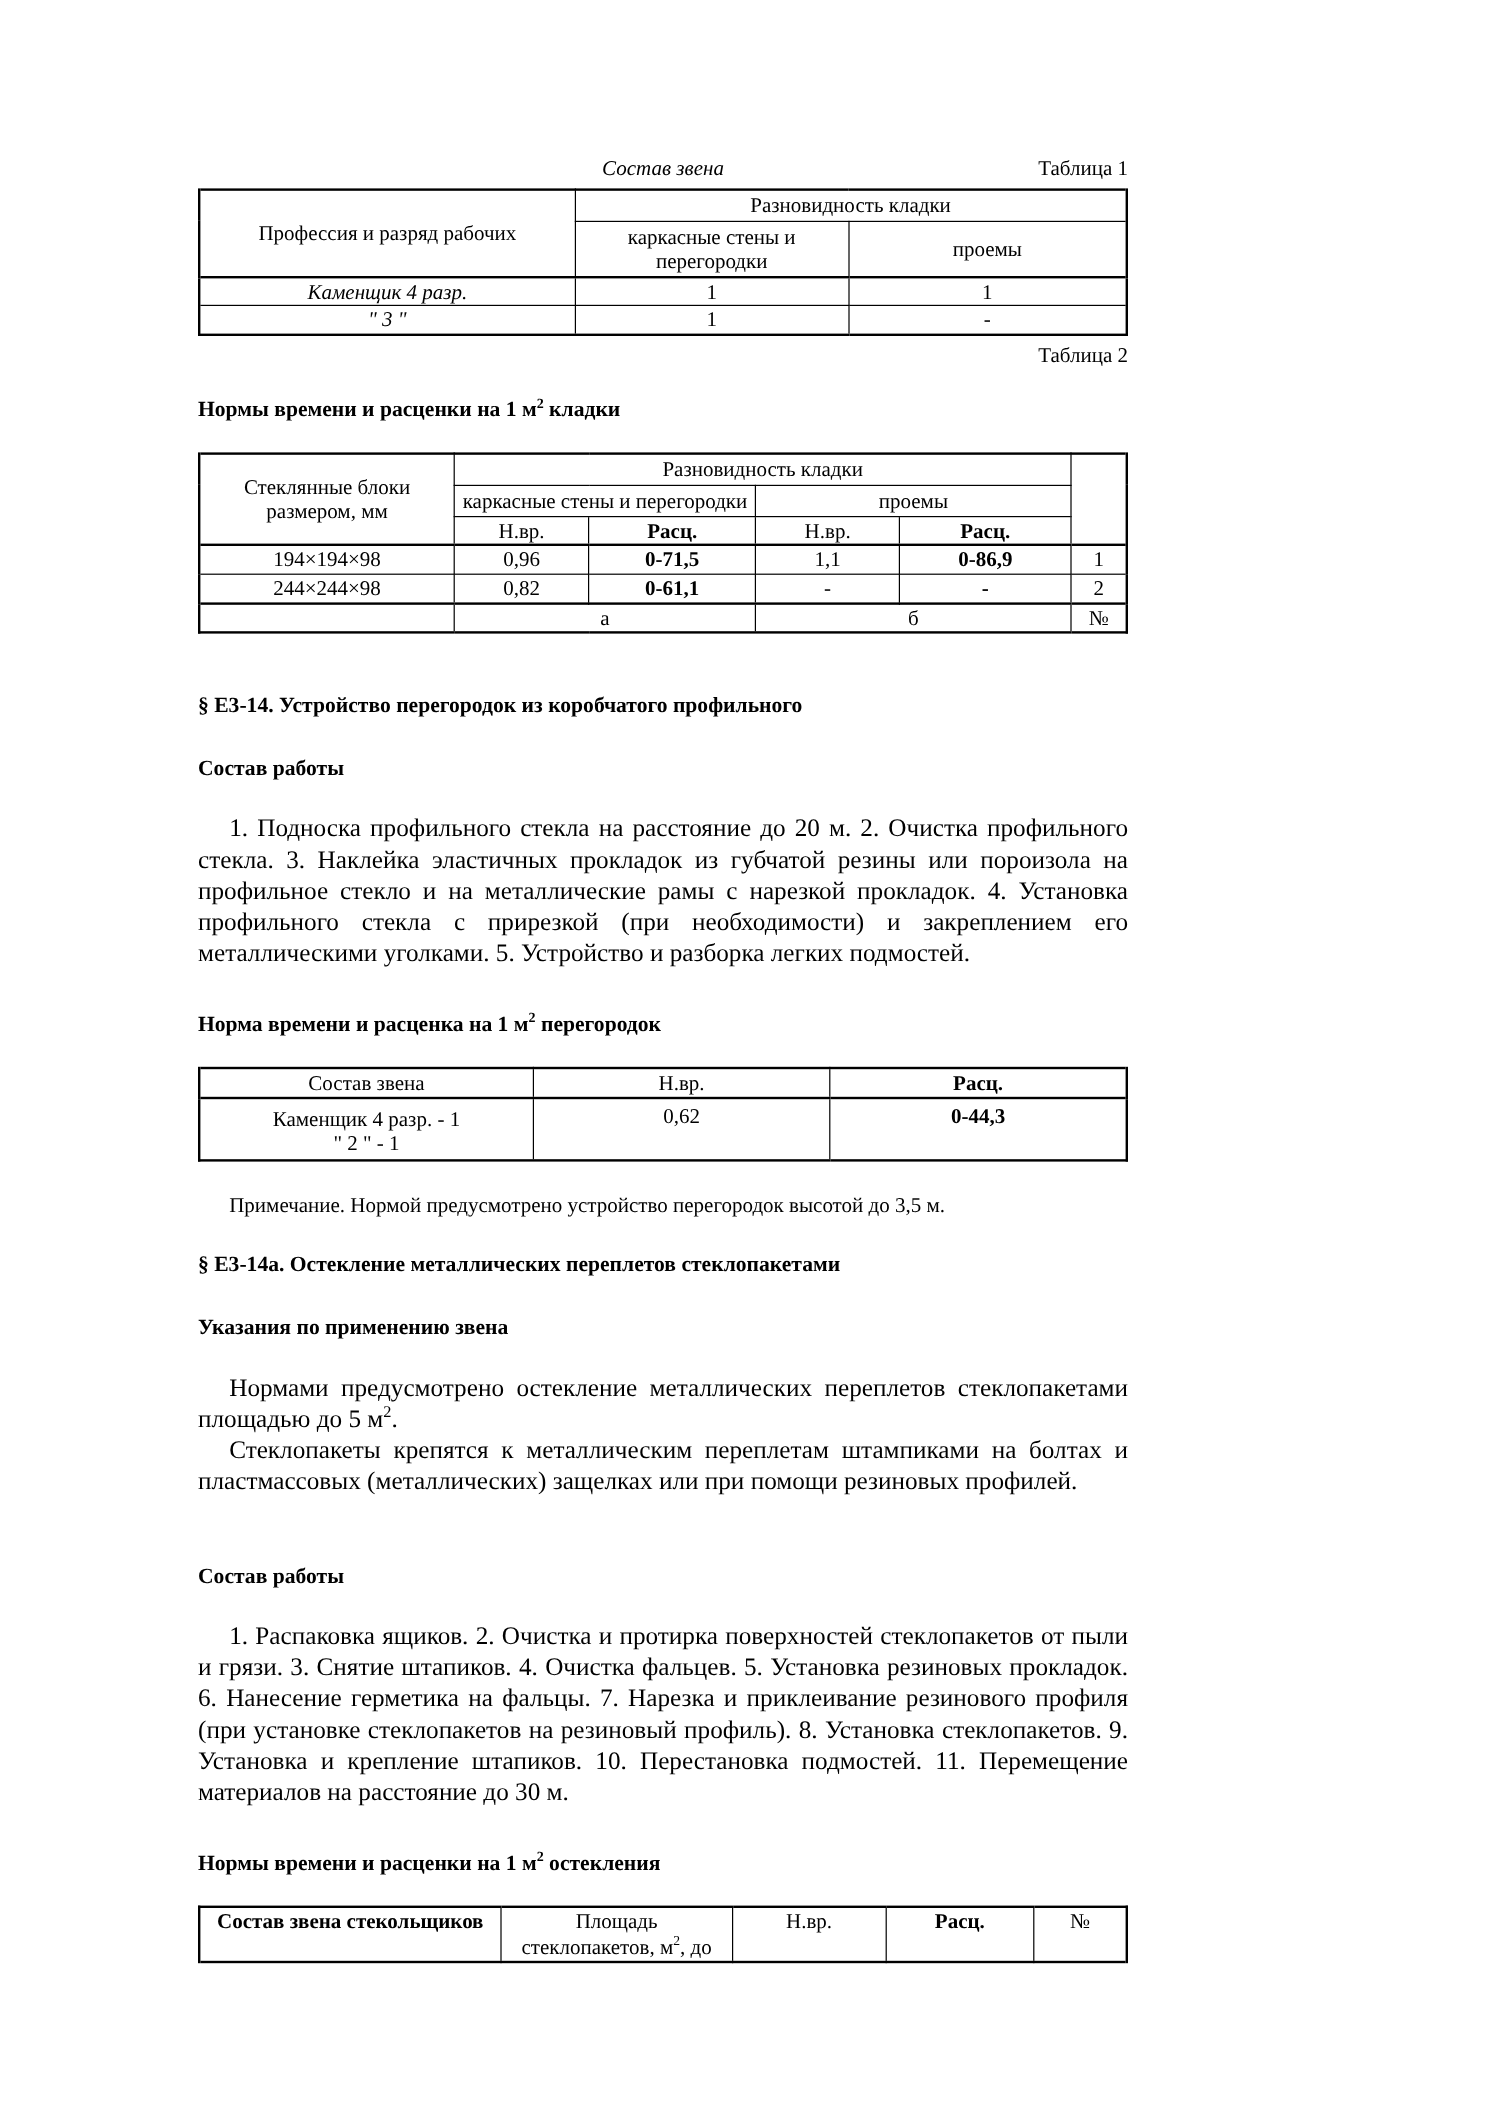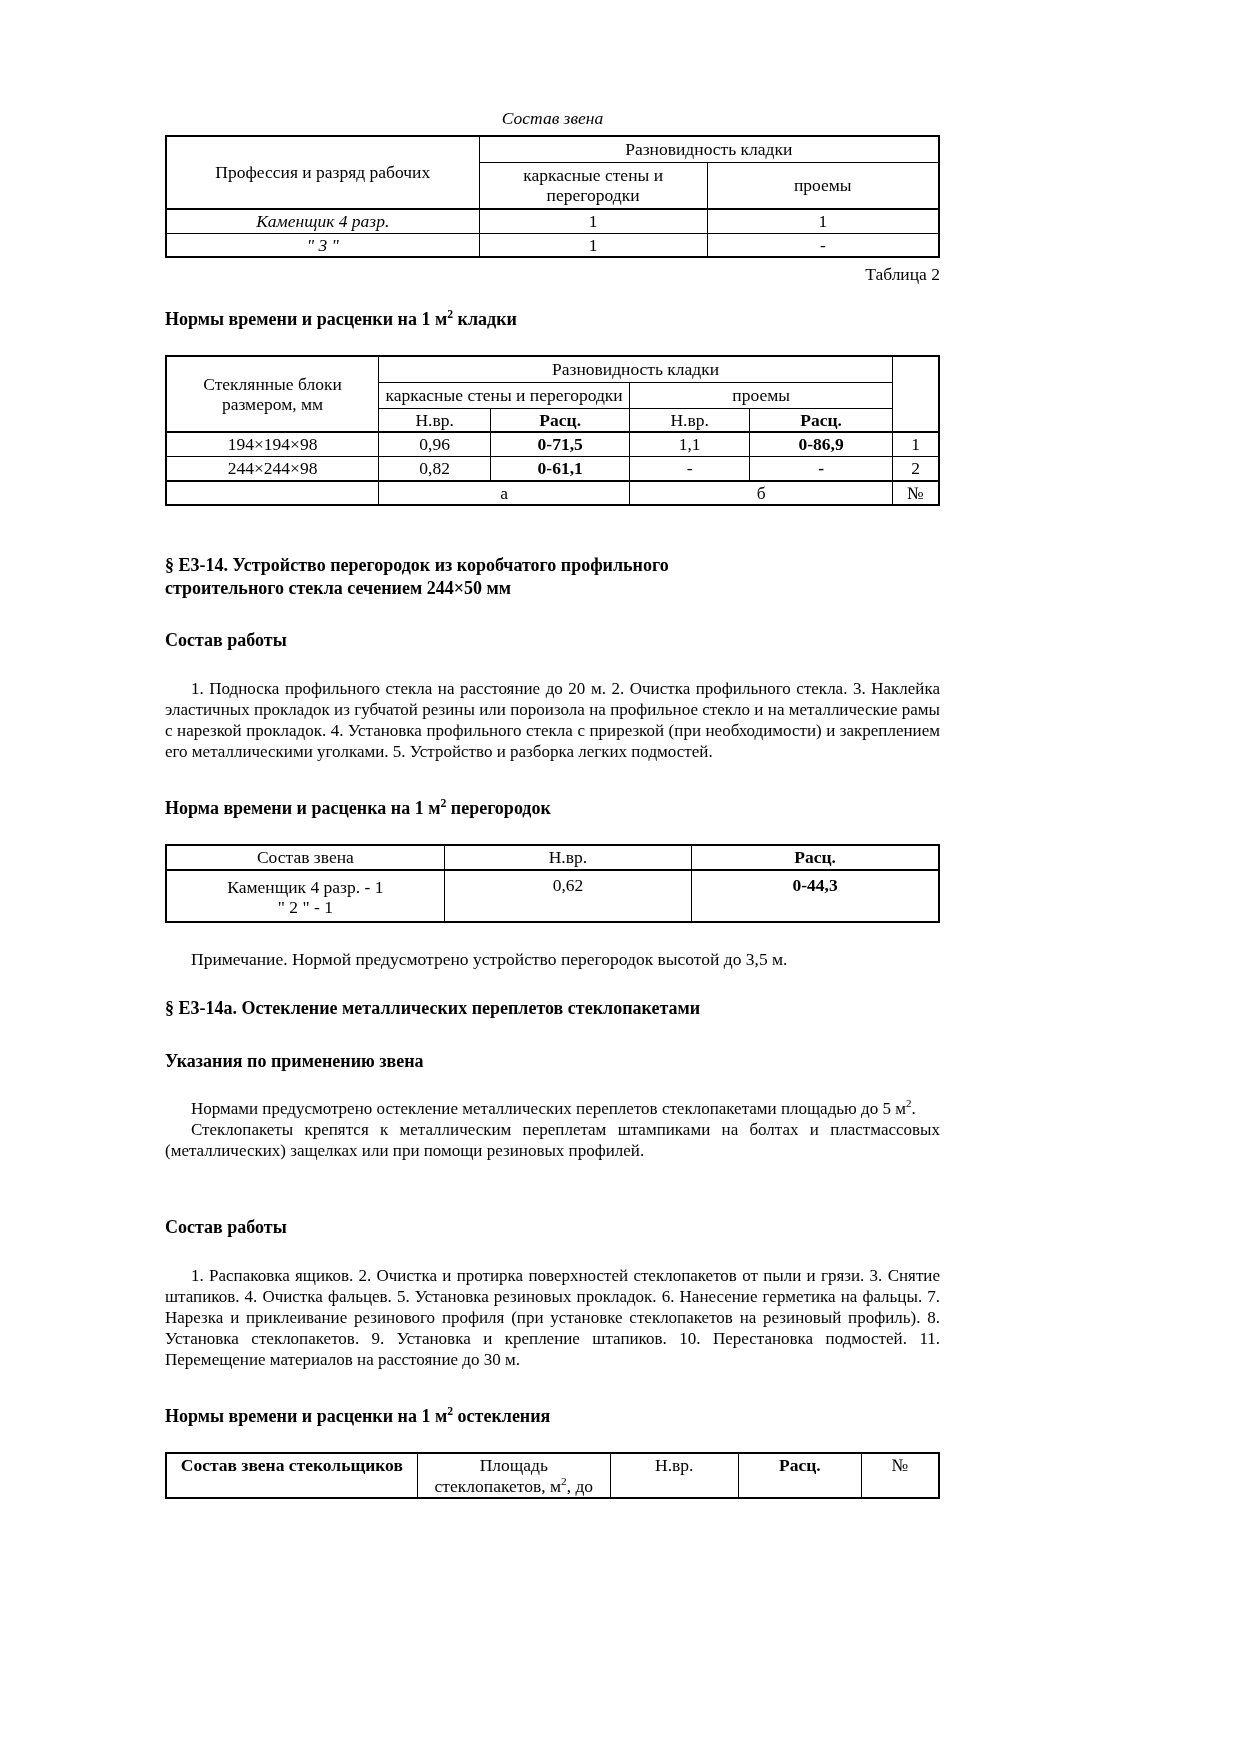--- a/index.html
+++ b/index.html
@@ -46,21 +46,21 @@
     font-size: 18px;
     line-height: 1.3;
   }
   .center-bold.tight { line-height: 1.25; margin-top: 18px; }
 
   p.body {
     text-align: justify;
     text-indent: 26px;
     margin: 0;
     line-height: 1.235;
-    font-size: 17px;
+    font-size: 21px;
     hyphens: none;
   }
   p.note {
     text-align: left;
     text-indent: 26px;
     margin: 0;
     line-height: 1.235;
     font-size: 17.5px;
   }
 
@@ -97,20 +97,21 @@
   td.i { font-style: italic; }
   td.l { text-align: left; padding-left: 12px; }
   .cellpad { padding-top: 3px; padding-bottom: 3px; }
 </style>
 </head>
 <body>
 
 <div class="page">
   <div class="content">
 
+    <div class="table-label">Таблица 1</div>
     <div class="center-italic">Состав звена</div>
 
     <table class="doc outer">
       <colgroup>
         <col style="width:40.5%">
         <col style="width:29.5%">
         <col style="width:30%">
       </colgroup>
       <tbody>
         <tr>
@@ -191,21 +192,20 @@
           <td colspan="2" class="thick-top thick-bottom cellpad">б</td>
           <td class="thick-top thick-bottom thick-right cellpad">№</td>
         </tr>
       </tbody>
     </table>
 
     <div class="sp30"></div>
 
     <div class="center-bold tight">
       <div>§ Е3-14. Устройство перегородок из коробчатого профильного</div>
-      <div>строительного стекла сечением 244×50 мм</div>
     </div>
 
     <div class="sp30"></div>
     <div class="center-bold">Состав работы</div>
     <div class="sp26"></div>
 
     <p class="body">1. Подноска профильного стекла на расстояние до 20 м. 2. Очистка профильного стекла. 3. Наклейка эластичных прокладок из губчатой резины или пороизола на профильное стекло и на металлические рамы с нарезкой прокладок. 4. Установка профильного стекла с прирезкой (при необходимости) и закреплением его металлическими уголками. 5. Устройство и разборка легких подмостей.</p>
 
     <div class="sp34"></div>
 

